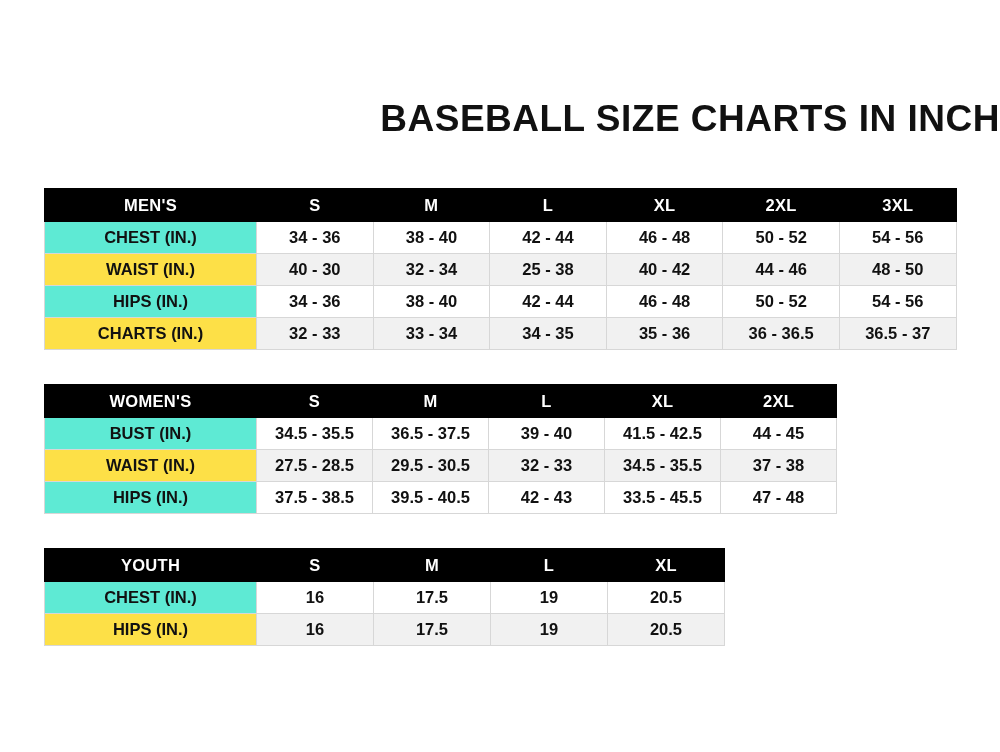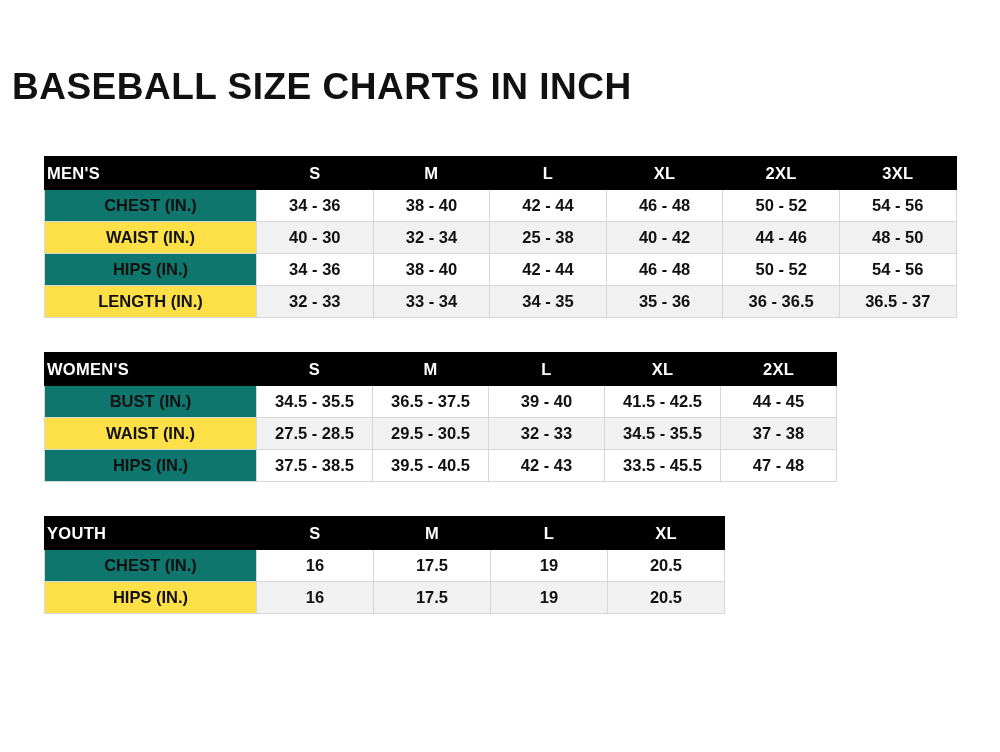--- a/index.html
+++ b/index.html
@@ -14,27 +14,27 @@
     color: #000000;
     overflow: hidden;
   }
   .page {
     position: relative;
     width: 1000px;
     height: 752px;
     box-sizing: border-box;
   }
   .title {
-    text-align: left;
+    text-align: right;
     font-size: 37px;
     font-weight: bold;
     letter-spacing: 0.5px;
     color: #111111;
-    margin: 12px;
-    padding-top: 54px;
+    margin: 0;
+    padding-top: 98px;
   }
   .charts {
     padding: 0 44px;
     margin-top: 48px;
   }
   table.size-table {
     border-collapse: collapse;
     table-layout: fixed;
     font-size: 16.5px;
     font-weight: bold;
@@ -49,28 +49,28 @@
   }
   table.size-table thead td {
     background: #000000;
     color: #ffffff;
     border: 1px solid #000000;
     height: 32px;
     font-size: 16.5px;
     letter-spacing: 0.3px;
   }
   table.size-table thead td.label-head {
-    text-align: left;
+    text-align: center;
   }
   table.size-table tbody tr.alt td {
     background: #f1f1f1;
   }
   table.size-table tbody td.row-label {
     text-align: center;
-    background: #0f766e;
+    background: #5eead4;
   }
   table.size-table tbody tr.alt td.row-label {
     background: #fde047;
   }
   .table-gap {
     height: 34px;
   }
   
   .men-table  { width: 912px; }
   .women-table{ width: 792px; }
@@ -137,21 +137,21 @@
         <tr>
           <td class="row-label">HIPS (IN.)</td>
           <td>34 - 36</td>
           <td>38 - 40</td>
           <td>42 - 44</td>
           <td>46 - 48</td>
           <td>50 - 52</td>
           <td>54 - 56</td>
         </tr>
         <tr class="alt">
-          <td class="row-label">LENGTH (IN.)</td>
+          <td class="row-label">CHARTS (IN.)</td>
           <td>32 - 33</td>
           <td>33 - 34</td>
           <td>34 - 35</td>
           <td>35 - 36</td>
           <td>36 - 36.5</td>
           <td>36.5 - 37</td>
         </tr>
       </tbody>
     </table>
 

